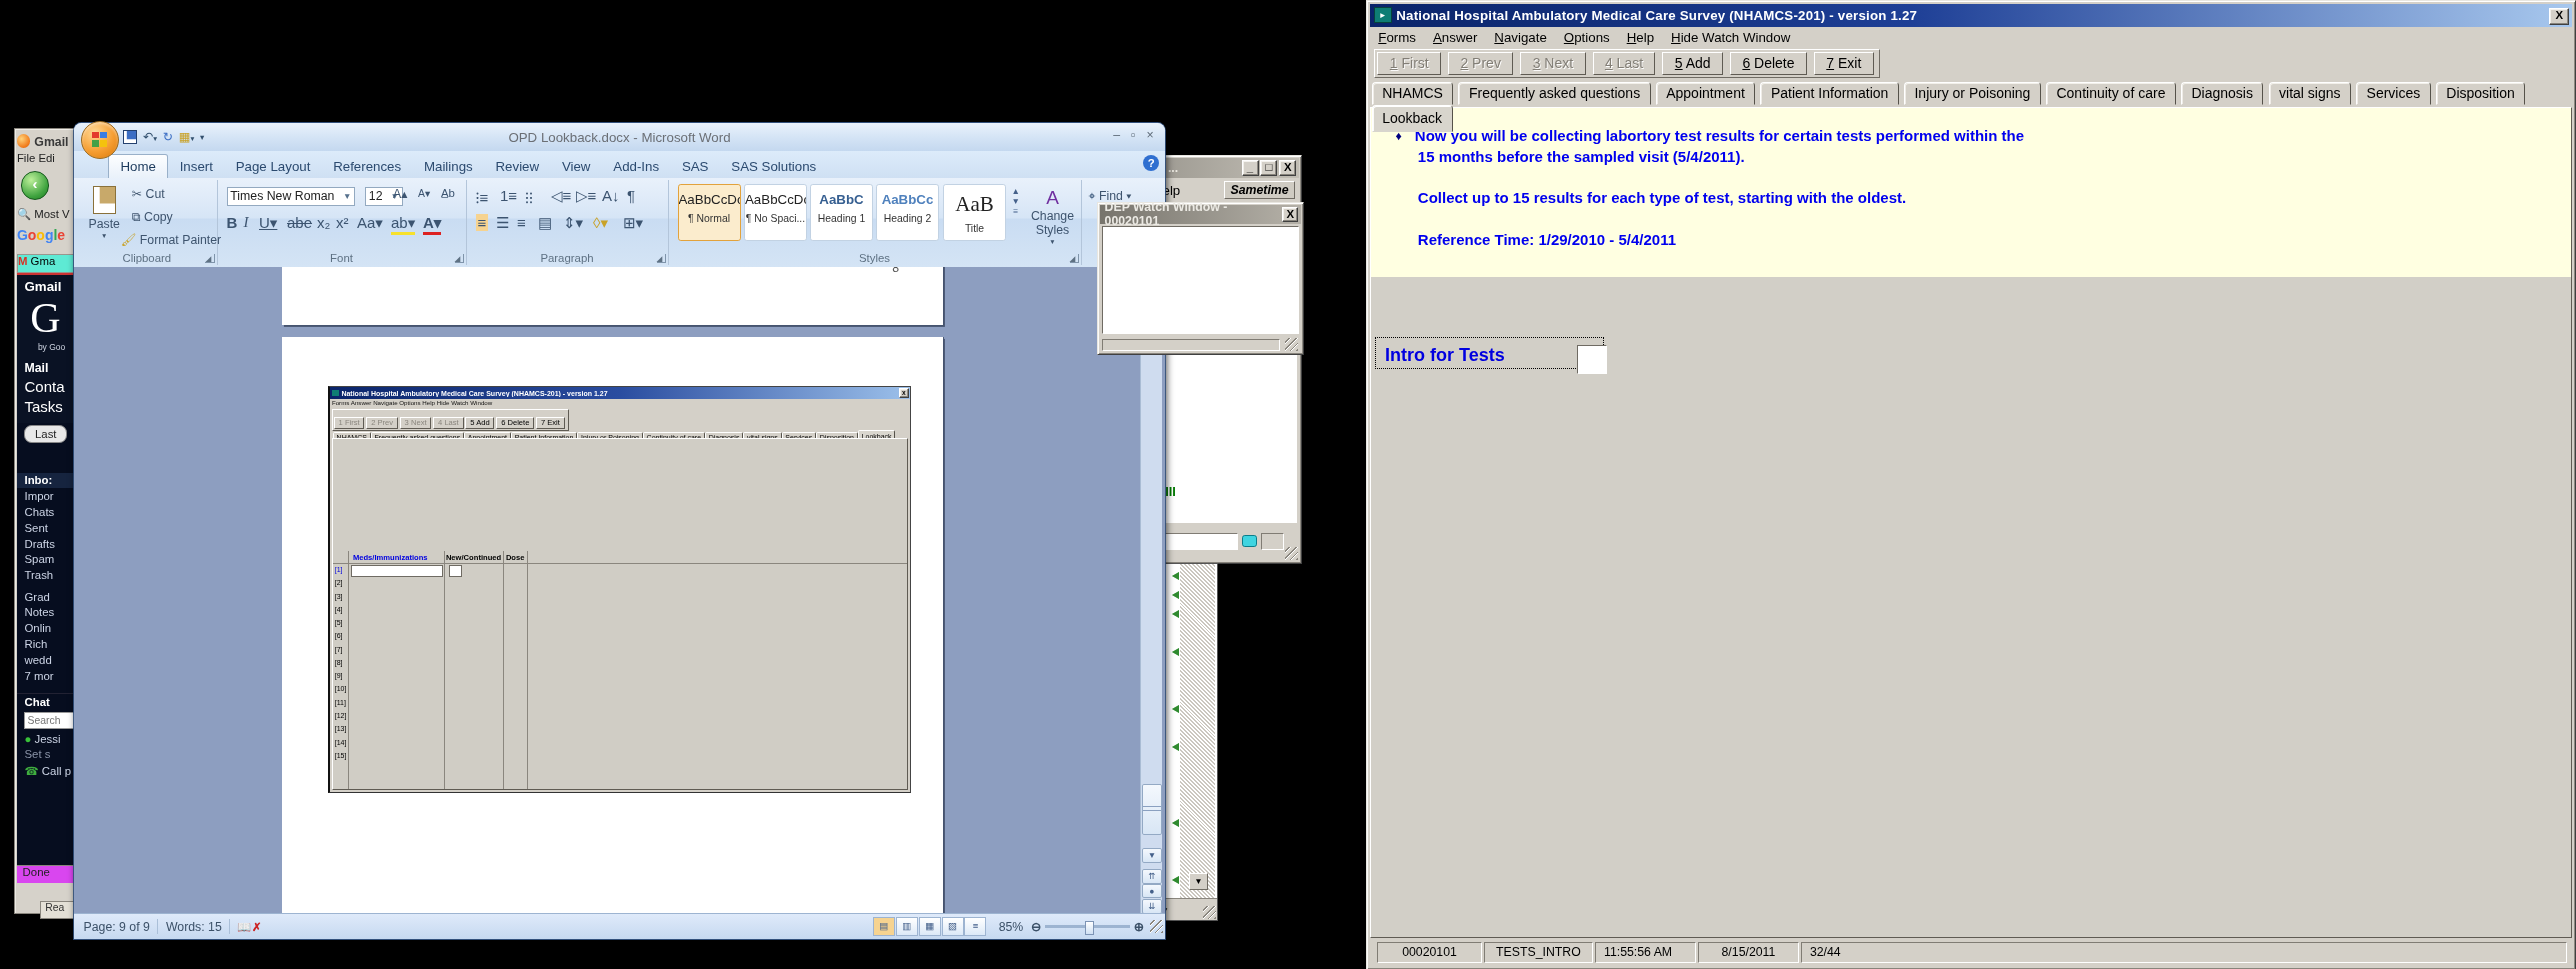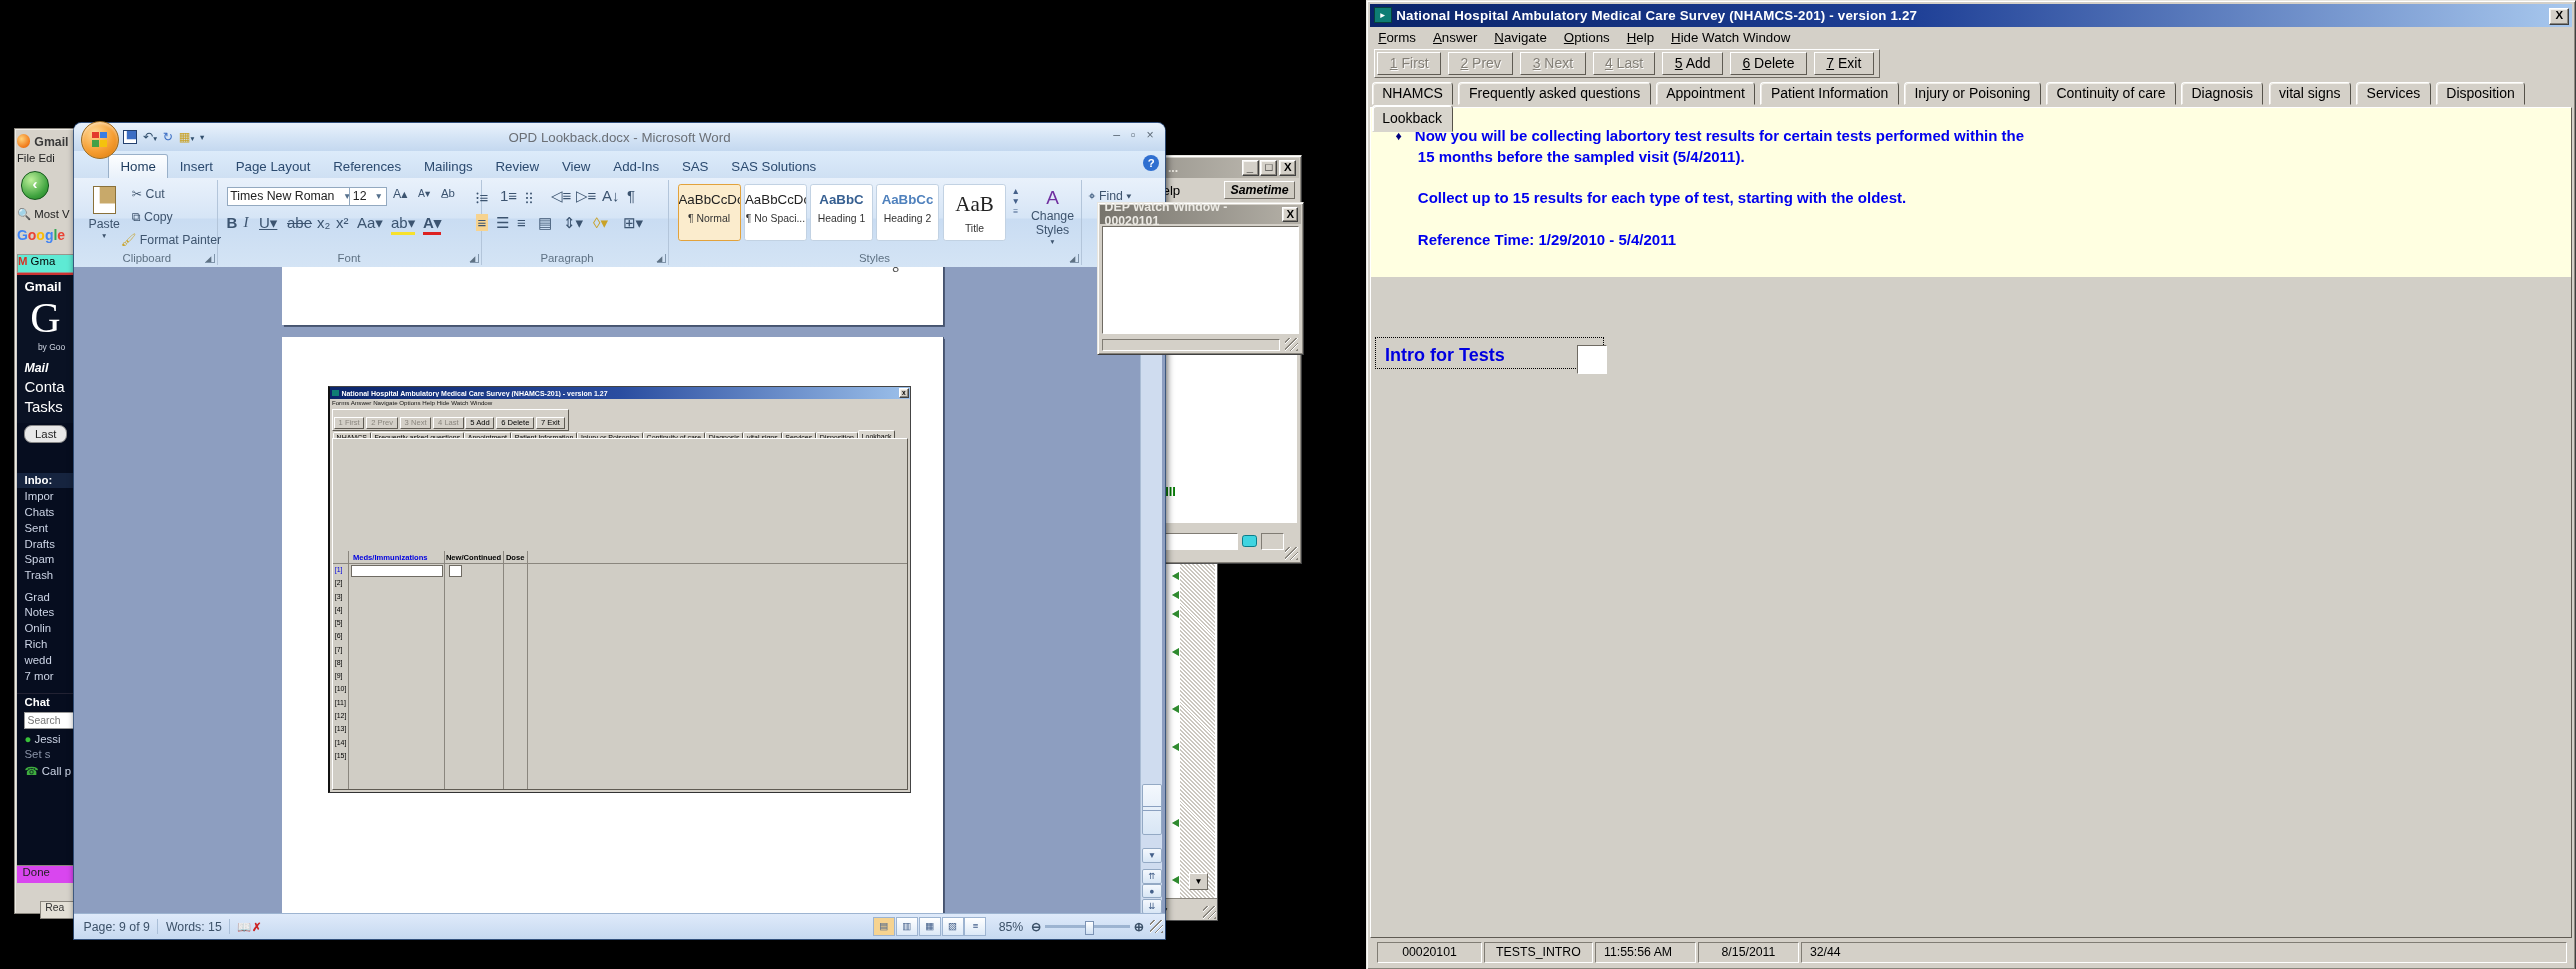--- a/index.html
+++ b/index.html
@@ -209,21 +209,21 @@
       <span style="color:#4285f4;">G</span><span style="color:#ea4335;">o</span><span style="color:#fbbc05;">o</span><span style="color:#4285f4;">g</span><span style="color:#34a853;">l</span><span style="color:#ea4335;">e</span>
     </div>
     <div class="bar" style="top:125px;height:17px;background:#5eead4;border:0.9px solid #9a968e;width:66px;font-size:11.4px;">
       <span style="color:#d93025;font-weight:bold;">M</span>
       <span>Gma</span>
     </div>
     <div class="abs" style="left:1.9px;right:0;top:144px;height:150px;background:#0a1224;border-top:2.8px solid #c33;color:#fff;overflow:hidden;">
       <div style="padding:3.8px 0 0 7.6px;font-weight:bold;font-size:13.3px;">Gmail</div>
       <div style="font-family:'Liberation Serif',serif;font-size:42px;padding-left:13.3px;">G</div>
       <div style="font-size:8.5px;padding-left:21px;color:#cfd5e2;">by Goo</div>
-      <div style="margin-top:9.5px;padding-left:7.6px;font-weight:bold;font-size:12.3px;font-style:italic;">Mail</div>
+      <div style="margin-top:9.5px;padding-left:7.6px;font-weight:bold;font-size:12.3px;">Mail</div>
       <div style="padding:2.8px 0 0 7.6px;">Conta</div>
       <div style="padding:2.8px 0 0 7.6px;">Tasks</div>
     </div>
     <div class="gmaildark">
       <div class="row"><span style="display:inline-block;background:#e8e8e8;color:#222;border-radius:7.6px;padding:1.9px 9.5px;border:0.9px solid #888;">Last</span></div>
       <div class="row gm-bold" style="background:#16243f;">Inbo:</div>
       <div class="row">Impor</div>
       <div class="row">Chats</div>
       <div class="row">Sent</div>
       <div class="row">Drafts</div>
@@ -335,23 +335,23 @@
           <div class="rsmall" style="margin-top:2.8px;">Paste</div>
           <div style="font-size:7.6px;color:#3e546e;">▾</div>
         </div>
         <div class="rsmall abs" style="left:55px;top:7.6px;">✂ <span>Cut</span></div>
         <div class="rsmall abs" style="left:55px;top:30px;">⧉ <span>Copy</span></div>
         <div class="rsmall abs" style="left:44px;top:53px;"><span style="color:#c9a227;">🖌</span> <span>Format Painter</span></div>
         <div class="rglabel">Clipboard</div>
         <div class="launcher">◢</div>
       </div>
 
-      <div class="rgroup" style="left:143px;width:249px;padding-left:15px;">
+      <div class="rgroup" style="left:143px;width:249px;">
         <div class="combo abs" style="left:9.5px;top:7.6px;width:121px;"><span>Times New Roman</span><span class="dd">▼</span></div>
-        <div class="combo abs" style="left:132px;top:7.6px;width:30px;"><span>12</span><span class="dd">▼</span></div>
+        <div class="combo abs" style="left:148px;top:7.6px;width:30px;"><span>12</span><span class="dd">▼</span></div>
         <div class="ricon abs" style="left:176px;top:7.6px;font-size:12.3px;">A▴</div>
         <div class="ricon abs" style="left:201px;top:7.6px;font-size:10.4px;">A▾</div>
         <div class="ricon abs" style="left:224px;top:7.6px;font-size:11.4px;">A̲b</div>
         <div class="ricon abs" style="left:9.5px;top:34px;font-weight:bold;">B</div>
         <div class="ricon abs" style="left:26.5px;top:34px;font-style:italic;font-family:'Liberation Serif',serif;">I</div>
         <div class="ricon abs" style="left:42px;top:34px;text-decoration:underline;">U▾</div>
         <div class="ricon abs" style="left:70px;top:34px;text-decoration:line-through;">abe</div>
         <div class="ricon abs" style="left:100px;top:34px;">x₂</div>
         <div class="ricon abs" style="left:119px;top:34px;">x²</div>
         <div class="ricon abs" style="left:140px;top:34px;">Aa▾</div>

